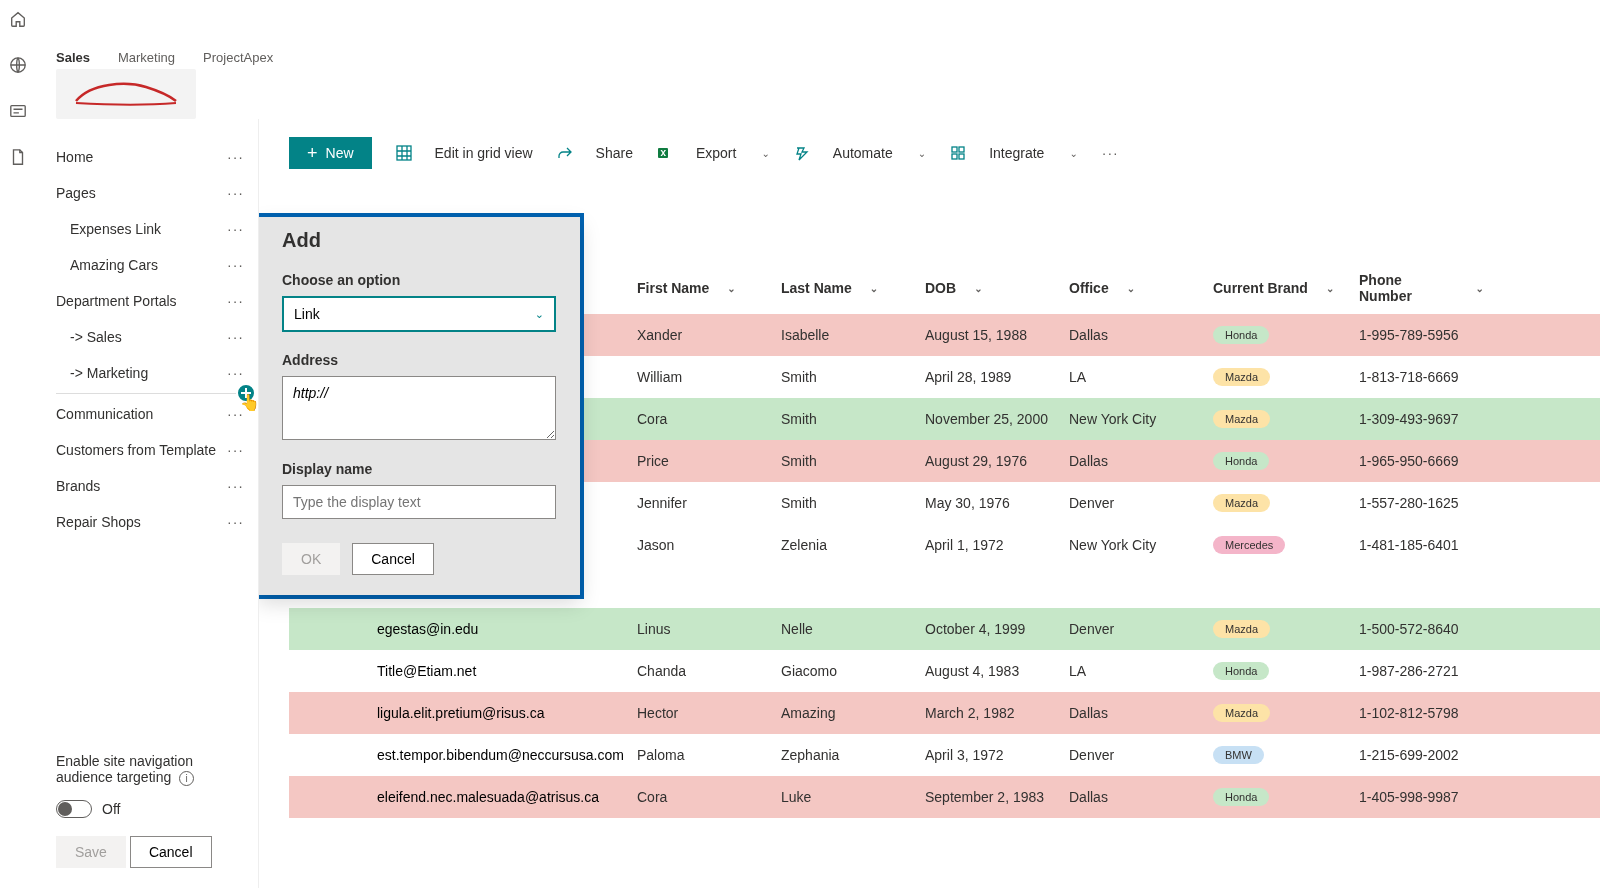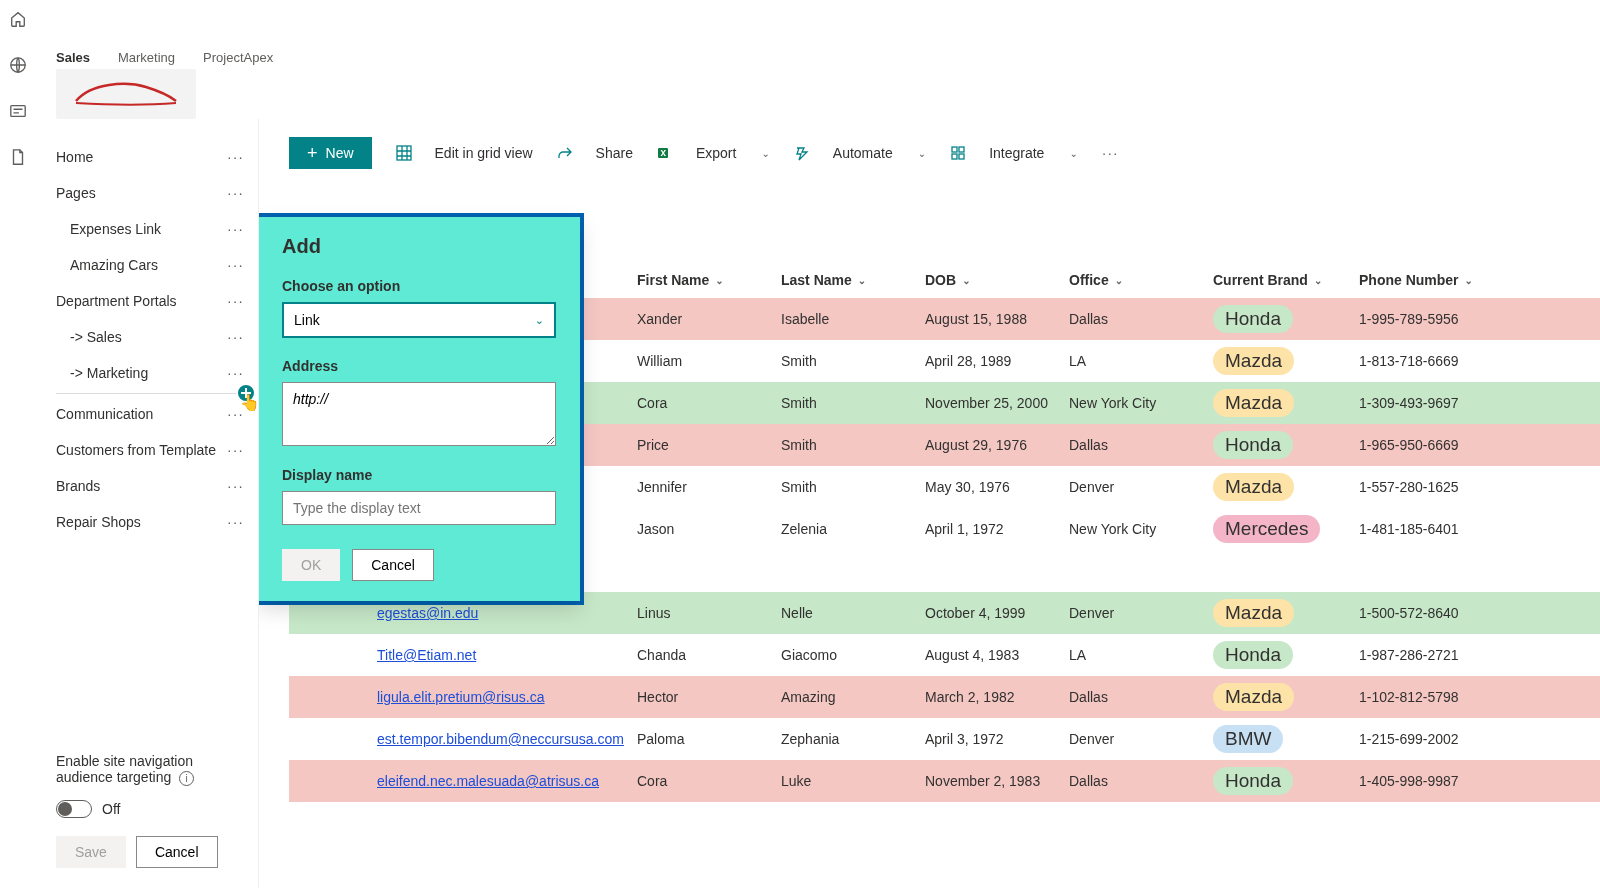--- a/index.html
+++ b/index.html
@@ -24,21 +24,21 @@
 .nav-add-btn { position:absolute; right:-6px; top:-10px; width:20px; height:20px; border-radius:50%; background:#038387; border:2px solid #fff; display:flex; align-items:center; justify-content:center; cursor:pointer; z-index:20;}
 .nav-add-btn::before, .nav-add-btn::after { content:""; position:absolute; background:#fff;}
 .nav-add-btn::before { width:10px; height:2px;}
 .nav-add-btn::after { width:2px; height:10px;}
 .cursor-hand { position:absolute; right:-10px; top:0px; font-size:16px; z-index:21; pointer-events:none;}
 
 .nav-bottom { margin-top: auto; }
 .toggle-row { display:flex; align-items:center; gap:10px; margin:14px 0 18px;}
 .toggle { width:36px; height:18px; border:1px solid #605e5c; border-radius:10px; position:relative; cursor:pointer;}
 .toggle .knob{ position:absolute; left:1px; top:1px; width:14px; height:14px; border-radius:50%; background:#605e5c;}
-.btn-row { display:flex; gap:10px;}
+.btn-row { display:flex; gap:4px;}
 .btn { padding:7px 18px; border:1px solid #8a8886; background:#fff; cursor:pointer; font-size:14px;}
 .btn.disabled { background:#f3f2f1; border-color:#f3f2f1; color:#a19f9d; cursor:default;}
 .info-circle { display:inline-flex; width:15px; height:15px; border:1px solid #605e5c; border-radius:50%; align-items:center; justify-content:center; font-size:10px; color:#605e5c; margin-left:4px;}
 .classic-link { font-size:13px; color:#0078d4; margin-top:22px; cursor:pointer;}
 
 .content { flex:1; border-left:1px solid #eee; padding: 18px 0 0 30px; overflow:hidden; position:relative;}
 .cmd-bar { display:flex; align-items:center; gap:24px; margin-bottom: 40px;}
 .cmd-new { background:#038387; color:#fff; padding:8px 18px; border:none; display:flex; align-items:center; gap:8px; font-size:14px; cursor:pointer;}
 .cmd-item { display:flex; align-items:center; gap:23px; color:#323130; cursor:pointer; font-size:14px;}
 .cmd-icon { width:16px; height:16px; color:#038387; }
@@ -52,32 +52,32 @@
 .trow.red { background:#f4c7c3; }
 .trow.green { background:#c6e7c8; }
 .trow .comment-icon { width:16px; height:16px; background:#038387; border-radius:2px; display:flex; align-items:center; justify-content:center; color:#fff; font-size:9px;}
 .c-title { width:348px; padding-left:58px; display:flex; align-items:center; gap:8px;}
 .c-fname { width:144px;}
 .c-lname { width:144px;}
 .c-dob { width:144px;}
 .c-office { width:144px;}
 .c-brand { width:146px; display:flex; align-items:center;}
 .c-phone { width:125px;}
-.thead .cell { display:flex; align-items:center; gap:6px;}
+.thead .cell { display:flex; align-items:center; gap:18px;}
 .col-chev { color:#605e5c; font-size:10px;}
-.email { color:#1d4ed8;text-decoration:underline; }
-.pill { padding:3px 12px; border-radius:14px; font-size:19px; display:inline-block;}
+.email { color:#000000; }
+.pill { padding:3px 12px; border-radius:14px; font-size:11px; display:inline-block;}
 .pill-honda { background:#c6e7c8; }
 .pill-mazda { background:#fde3a7; }
 .pill-merc { background:#f4b5c9; }
 .pill-bmw { background:#c7e0f4; }
 
 .modal-backdrop { position:absolute; left:-5px; top:94px; width:330px; z-index:30;}
 .modal-border { border:4px solid #0062b1; padding:0;}
-.modal { background:#5eead4; padding:18px 24px 20px 24px; box-shadow: 0 8px 20px rgba(0,0,0,.15);}
+.modal { background:#e5e5e5; padding:12px 24px 20px 24px; box-shadow: 0 8px 20px rgba(0,0,0,.15);}
 .modal h3 { font-size:20px; font-weight:600; margin-bottom:20px;}
 .modal label { font-size:14px; font-weight:600; display:block; margin-bottom:8px;}
 .modal select, .modal textarea, .modal input[type=text] { width:100%; padding:8px 10px; font-size:14px; border:1px solid #8a8886; font-family:inherit;}
 .modal select { border:2px solid #038387; appearance:none; background:#fff;}
 .select-wrap { position:relative; margin-bottom:20px;}
 .select-wrap .sel-chev { position:absolute; right:12px; top:12px; color:#038387; font-size:11px; pointer-events:none;}
 .modal textarea { height:64px; resize:both; margin-bottom:18px;font-style:italic;}
 .modal input[type=text]{ margin-bottom:24px;}
 .modal-btns { display:flex; gap:12px;}
 svg { display:block; }
@@ -443,21 +443,21 @@
             </div>
             <div class="c-phone">1-215-699-2002</div>
           </div>
           <div class="trow red">
             <div class="c-title">
               <span style="width:22px;display:inline-block"></span>
               <span class="email">eleifend.nec.malesuada@atrisus.ca</span>
             </div>
             <div class="c-fname">Cora</div>
             <div class="c-lname">Luke</div>
-            <div class="c-dob">November 2, 1983</div>
+            <div class="c-dob">September 2, 1983</div>
             <div class="c-office">Dallas</div>
             <div class="c-brand">
               <span class="pill pill-honda">Honda</span>
             </div>
             <div class="c-phone">1-405-998-9987</div>
           </div>
         </div>
     </div>
 
     <div class="modal-backdrop">

